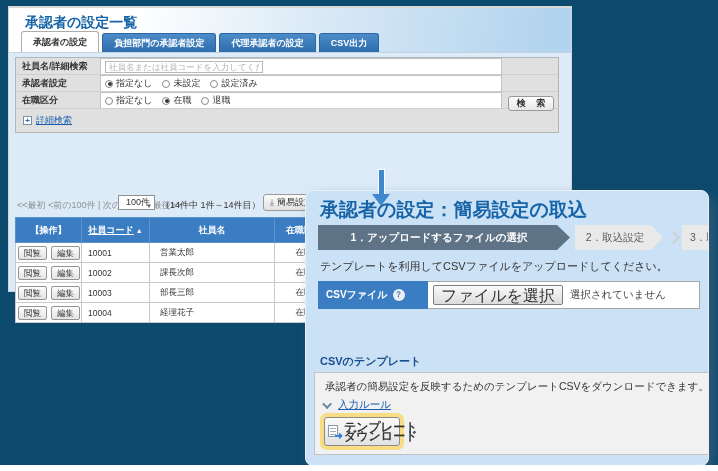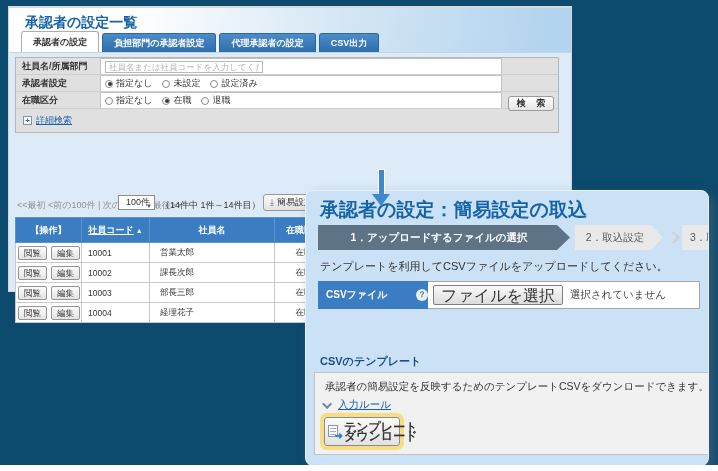--- a/index.html
+++ b/index.html
@@ -82,21 +82,21 @@
   .step.s1{width:252px;background:var(--step-active);color:#fff;font-weight:bold;
     clip-path:polygon(0 0,calc(100% - 13px) 0,100% 50%,calc(100% - 13px) 100%,0 100%);padding-right:10px;}
   .step.s2{width:88px;background:var(--step-inactive);color:#5a5a5a;margin-left:5px;
     clip-path:polygon(0 0,calc(100% - 12px) 0,100% 50%,calc(100% - 12px) 100%,0 100%);padding-right:8px;}
   .chev{width:9px;height:9px;border-top:2px solid #cfcfcf;border-right:2px solid #cfcfcf;
     transform:rotate(45deg);margin:0 4px 0 6px;}
   .step.s3{width:60px;background:var(--step-inactive);color:#5a5a5a;justify-content:flex-start;padding-left:8px;}
   .instruction{position:absolute;left:14px;top:68px;font-size:11px;color:#333;white-space:nowrap;}
   .file-row{position:absolute;left:12px;top:90px;width:382px;height:28px;display:flex;}
   .file-label{width:110px;background:var(--accent);color:#fff;font-size:10px;font-weight:bold;
-    display:flex;align-items:center;padding-left:8px;justify-content:space-between;}
+    display:flex;align-items:center;padding-left:8px;}
   .help{width:12px;height:12px;border-radius:50%;background:#e9eff6;color:#4a76a8;font-size:8px;font-weight:bold;
     text-align:center;line-height:12px;margin-left:5px;cursor:pointer;}
   .file-value{flex:1;background:#fff;border:1px solid #a6a6a6;border-left:none;display:flex;align-items:center;padding-left:5px;}
   .file-btn{height:20px;font-size:16px;color:#333;background:linear-gradient(#fafafa,#dcdcdc);
     border:1px solid #7e7e7e;border-radius:2px;padding:0 7px;cursor:pointer;}
   .file-none{font-size:10.5px;color:#444;margin-left:7px;}
   .tpl-head{position:absolute;left:14px;top:163px;font-size:11px;font-weight:bold;color:#174f8f;}
   .tpl-box{position:absolute;left:8px;top:181px;width:400px;height:83px;background:var(--tpl-box);border:1px solid #c2c2c2;}
   .tpl-desc{position:absolute;left:10px;top:7px;font-size:10.5px;color:#333;white-space:nowrap;}
   .rule-row{position:absolute;left:10px;top:25px;display:flex;align-items:center;font-size:10.5px;}
@@ -130,21 +130,21 @@
           <div class="tab">負担部門の承認者設定</div>
           <div class="tab">代理承認者の設定</div>
           <div class="tab">CSV出力</div>
         </div>
     </div>
 
     <div class="content">
 
       <div class="form-box">
         <div class="f-row">
-          <div class="f-label">社員名/所属部門</div>
+          <div class="f-label">社員名/詳細検索</div>
           <div class="f-value">
             <input class="f-input" type="text" placeholder="社員名または社員コードを入力してください" style="">
           </div>
         </div>
         <div class="f-row">
           <div class="f-label">承認者設定</div>
           <div class="f-value">
               <span class="radio-opt"><span class="rdot on"></span>指定なし</span>
               <span class="radio-opt"><span class="rdot"></span>未設定</span>
               <span class="radio-opt"><span class="rdot"></span>設定済み</span>

